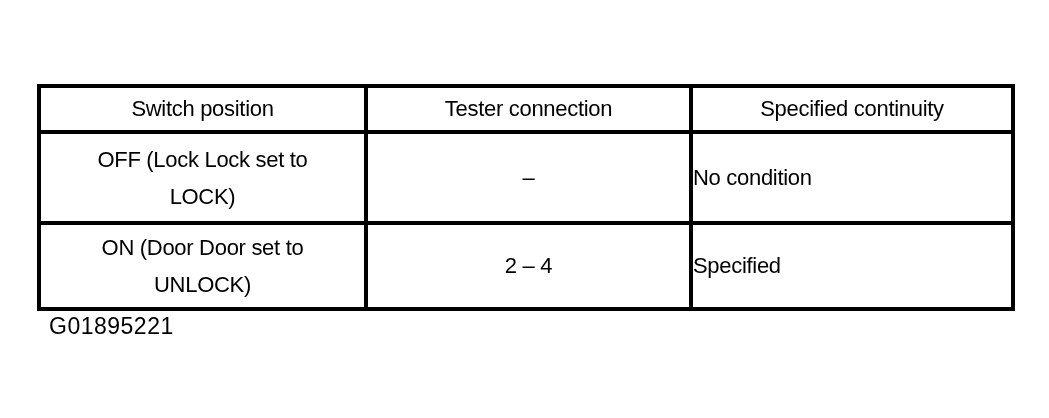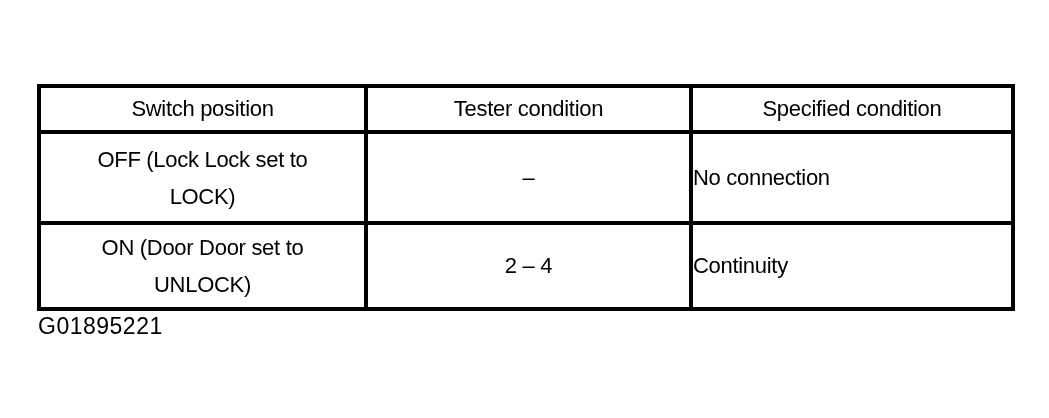--- a/index.html
+++ b/index.html
@@ -44,55 +44,55 @@
     line-height: 37px;
   }
   .cell-pos .line { display: block; }
   .cell-conn { text-align: center; }
   .cell-cond {
     text-align: left;
     padding-left: 10px;
   }
   .figure-id {
     position: absolute;
-    left: 38px;
+    left: 49px;
     top: 313px;
     font-size: 23px;
     letter-spacing: 0.5px;
   }
 </style>
 </head>
 <body>
 
 <table class="spec-table">
   <colgroup>
     <col class="col-pos">
     <col class="col-conn">
     <col class="col-cond">
   </colgroup>
   <thead>
     <tr>
       <th>Switch position</th>
-      <th>Tester condition</th>
-      <th>Specified condition</th>
+      <th>Tester connection</th>
+      <th>Specified continuity</th>
     </tr>
   </thead>
   <tbody>
     <tr class="row-1">
       <td class="cell-pos">
         <span class="line">OFF (Lock Lock set to</span>
         <span class="line">LOCK)</span>
       </td>
       <td class="cell-conn">–</td>
-      <td class="cell-cond">No connection</td>
+      <td class="cell-cond">No condition</td>
     </tr>
     <tr class="row-2">
       <td class="cell-pos">
         <span class="line">ON (Door Door set to</span>
         <span class="line">UNLOCK)</span>
       </td>
       <td class="cell-conn">2 – 4</td>
-      <td class="cell-cond">Continuity</td>
+      <td class="cell-cond">Specified</td>
     </tr>
   </tbody>
 </table>
 
 <div class="figure-id">G01895221</div>
 
 </body></html>

